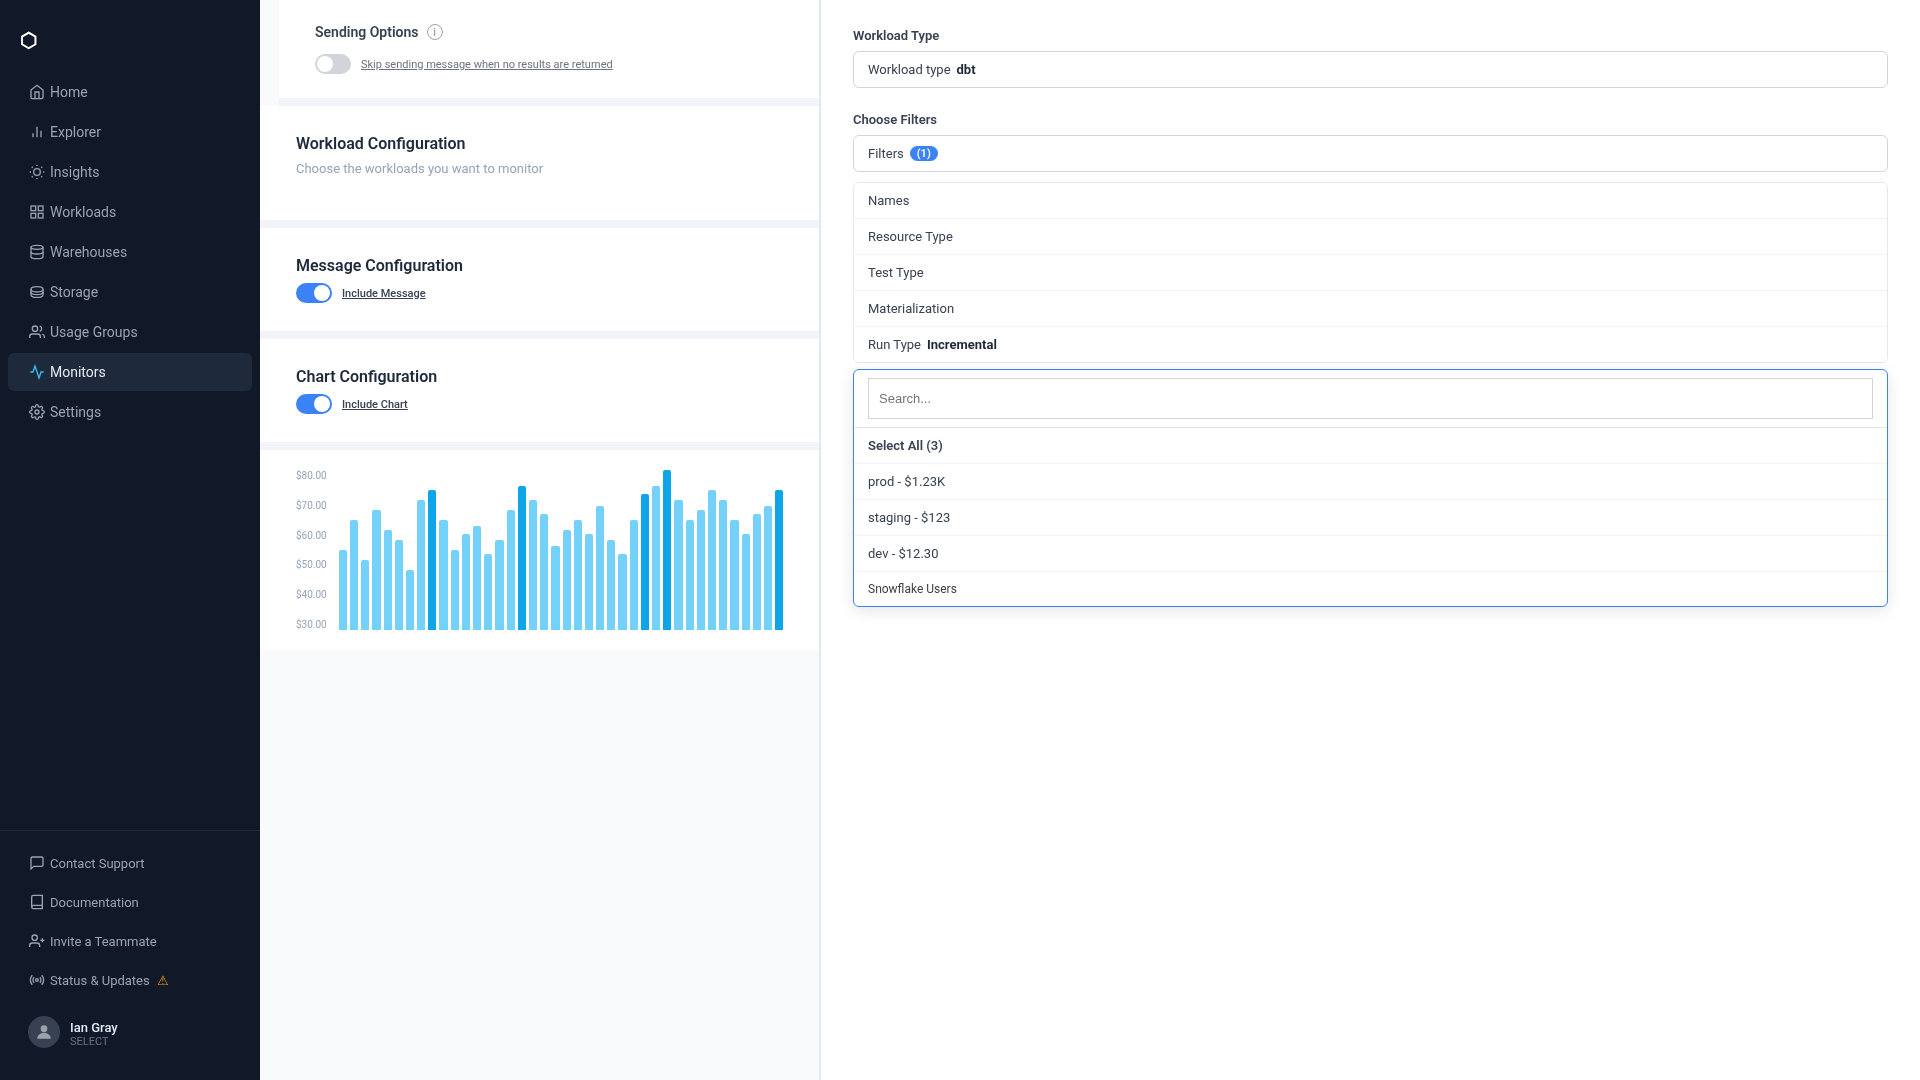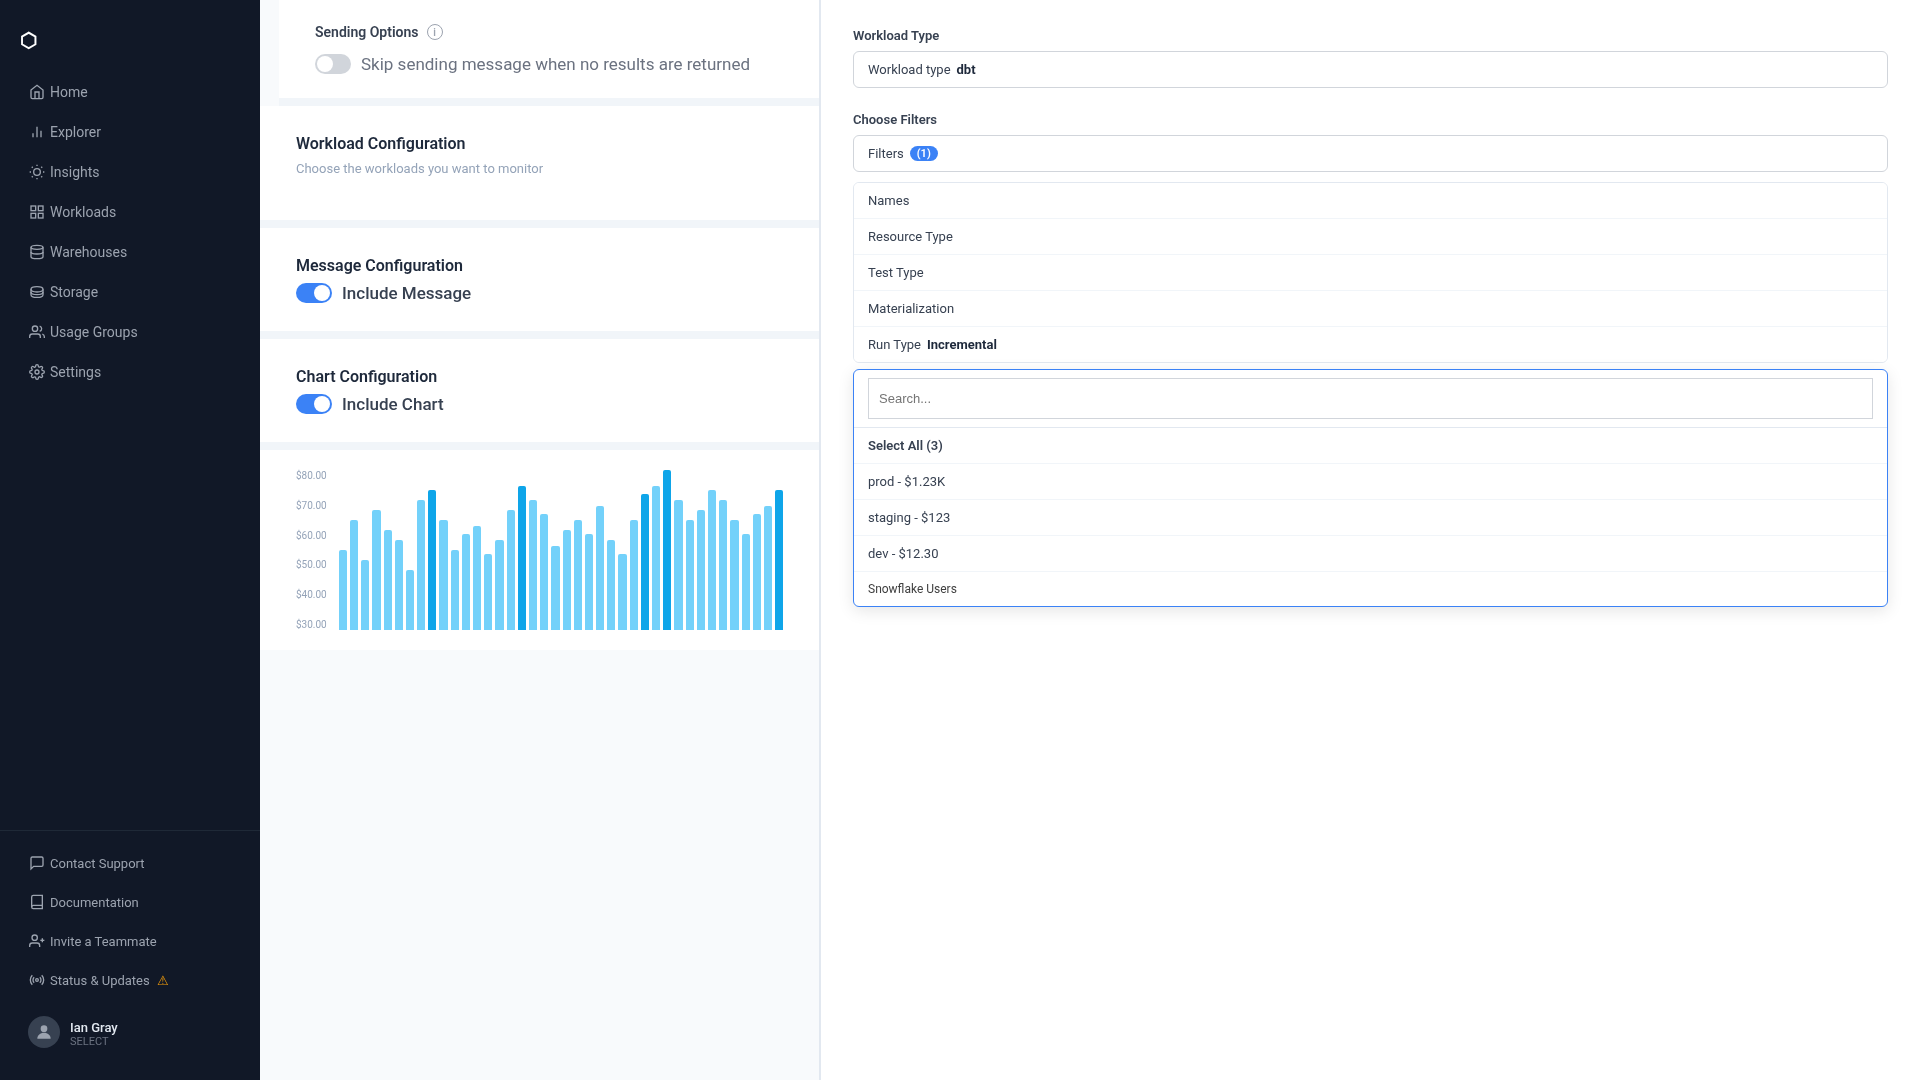--- a/index.html
+++ b/index.html
@@ -166,21 +166,21 @@
       height: 16px;
       background: #fff;
       border-radius: 50%;
       position: absolute;
       top: 2px;
       left: 2px;
       transition: left 0.2s;
     }
     .toggle.on { background: #3b82f6; }
     .toggle.on::after { left: 18px; }
-    .toggle-label { font-size: 17px; color: #6b7280; }
+    .toggle-label { font-size: 11px; color: #6b7280; text-decoration: underline; }
 
     
     .workload-block {
       background: #fff;
       padding: 28px 36px;
       border-bottom: 8px solid #f1f5f9;
     }
 
     
     .message-block {
@@ -427,20 +427,28 @@
         <svg width="16" height="16" viewBox="0 0 24 24" fill="none" stroke="currentColor" stroke-width="2">
             <path d="M17 21v-2a4 4 0 00-4-4H5a4 4 0 00-4 4v2"></path>
             <circle cx="9" cy="7" r="4"></circle>
             <path d="M23 21v-2a4 4 0 00-3-3.87"></path>
             <path d="M16 3.13a4 4 0 010 7.75"></path>
           </svg>
       </span>
       <span>Usage Groups</span>
     </div>
 
+    <div class="sidebar-item active">
+      <span class="sidebar-icon">
+        <svg width="16" height="16" viewBox="0 0 24 24" fill="none" stroke="#38bdf8" stroke-width="2">
+            <polyline points="22 12 18 12 15 21 9 3 6 12 2 12"></polyline>
+          </svg>
+      </span>
+      <span style="color:#e2e8f0">Monitors</span>
+    </div>
 
     <div class="sidebar-item">
       <span class="sidebar-icon">
         <svg width="16" height="16" viewBox="0 0 24 24" fill="none" stroke="currentColor" stroke-width="2">
             <circle cx="12" cy="12" r="3"></circle>
             <path d="M19.4 15a1.65 1.65 0 00.33 1.82l.06.06a2 2 0 010 2.83 2 2 0 01-2.83 0l-.06-.06a1.65 1.65 0 00-1.82-.33 1.65 1.65 0 00-1 1.51V21a2 2 0 01-4 0v-.09A1.65 1.65 0 009 19.4a1.65 1.65 0 00-1.82.33l-.06.06a2 2 0 01-2.83-2.83l.06-.06A1.65 1.65 0 004.68 15a1.65 1.65 0 00-1.51-1H3a2 2 0 010-4h.09A1.65 1.65 0 004.6 9a1.65 1.65 0 00-.33-1.82l-.06-.06a2 2 0 012.83-2.83l.06.06A1.65 1.65 0 009 4.68a1.65 1.65 0 001-1.51V3a2 2 0 014 0v.09a1.65 1.65 0 001 1.51 1.65 1.65 0 001.82-.33l.06-.06a2 2 0 012.83 2.83l-.06.06A1.65 1.65 0 0019.4 9a1.65 1.65 0 001.51 1H21a2 2 0 010 4h-.09a1.65 1.65 0 00-1.51 1z"></path>
           </svg>
       </span>
       <span>Settings</span>
     </div>

